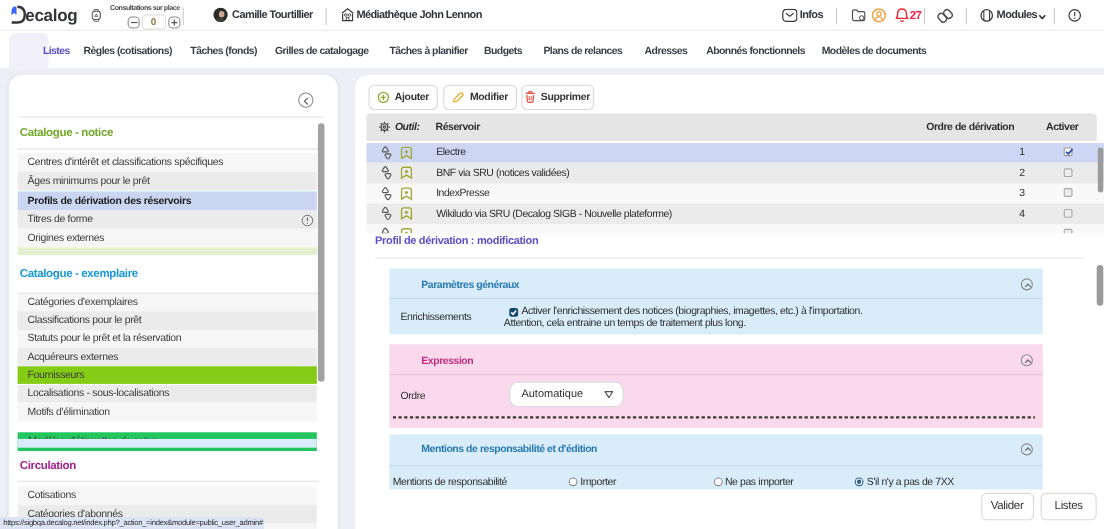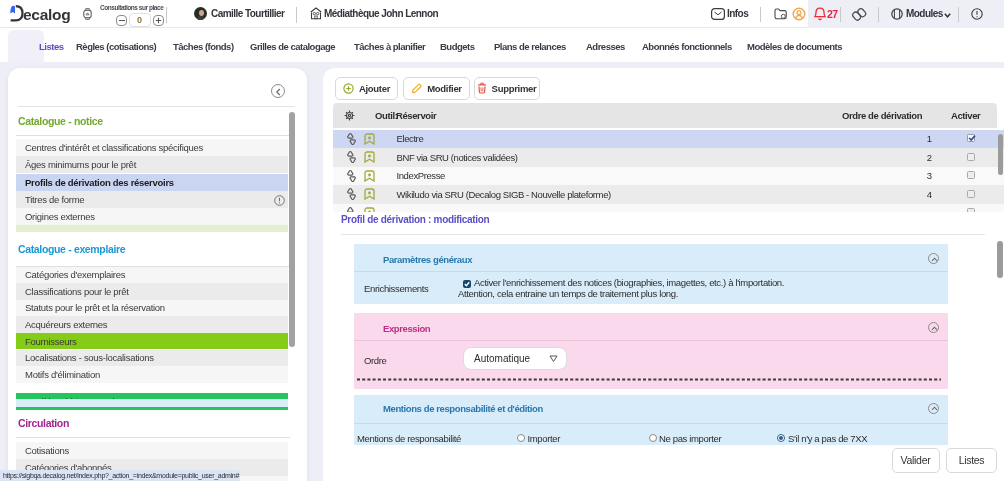--- a/index.html
+++ b/index.html
@@ -1,19 +1,19 @@
 <!DOCTYPE html>
 <html lang="fr"><head>
 <meta charset="utf-8">
 <style>
 * { margin:0; padding:0; box-sizing:border-box; }
 html,body { width:1004px; height:481px; overflow:hidden; }
 body { font-family:"Liberation Sans", sans-serif; background:#edeef6; position:relative; }
 .abs { position:absolute; }
-#topbar { left:0; top:0; width:808px; height:28px; background:#fff; border-bottom:1px solid #e8e8e8;padding-left:48px; }
+#topbar { left:0; top:0; width:1004px; height:28px; background:#fff; border-bottom:1px solid #e8e8e8;padding-left:48px; }
 #nav { left:0; top:28px; width:1004px; height:34px; background:#fff; }
 .navitem { position:absolute; top:0; height:34px; line-height:37px; font-size:9.5px; letter-spacing:-0.5px; font-weight:bold; color:#3a3c46; white-space:nowrap;margin-left:24px; }
 #sidebar { left:8px; top:68px; width:299px; height:413px; background:#fff; border-radius:12px 12px 0 0; box-shadow:0 1px 4px rgba(40,40,80,0.08); }
 #main { left:323px; top:68px; width:681px; height:413px; background:#fff; border-radius:12px 0 0 0; }
 .shead { position:absolute; font-size:10.5px; letter-spacing:-0.35px; font-weight:bold; }
 .srow { position:absolute; left:8px; width:272px; font-size:9.5px; letter-spacing:-0.28px; color:#3a3a3a; overflow:hidden; white-space:nowrap; padding-left:9px; display:flex; align-items:center; }
 .hline { position:absolute; height:1px; background:#e3e3e3; }
 .btn { position:absolute; background:#fff; border:1px solid #d9d9d9; border-radius:5px; display:flex; align-items:center; justify-content:center; font-size:9.5px; letter-spacing:-0.3px; color:#333; font-weight:bold; }
 .sep { position:absolute; width:1px; background:#c9c9c9; }
 .htxt { position:absolute; font-weight:bold; font-size:10px; letter-spacing:-0.55px; color:#33353d; white-space:nowrap; }
@@ -202,21 +202,21 @@
 
   <div class="abs" style="left:10px;top:35px;width:671px;height:108.5px;overflow:hidden;">
     <div class="abs" style="left:0;top:0;width:664px;height:24.5px;background:#e5e5e5;border-radius:4px 4px 0 0;display:flex;align-items:center;font-size:9.5px;letter-spacing:-0.4px;font-weight:bold;color:#2d2d2d;">
       <svg style="margin-left:11px" width="11" height="11" viewBox="0 0 22 22">
           <g stroke="#444" stroke-width="2.2" fill="none">
             <circle cx="11" cy="11" r="6"></circle>
             <circle cx="11" cy="11" r="2.2"></circle>
             <path d="M11 1.2 V4 M11 18 V20.8 M1.2 11 H4 M18 11 H20.8 M4.1 4.1 L6.1 6.1 M15.9 15.9 L17.9 17.9 M17.9 4.1 L15.9 6.1 M6.1 15.9 L4.1 17.9"></path>
           </g>
         </svg>
-      <span style="margin-left:20px;">Outil:</span>
+      <span style="margin-left:4px;font-style:italic;">Outil:</span>
       <span style="position:absolute;left:63px;">Réservoir</span>
       <span style="position:absolute;left:509px;">Ordre de dérivation</span>
       <span style="position:absolute;left:618px;">Activer</span>
     </div>
 
     <div class="trow" style="top:26.5px;height:18.5px;background:#cdd7f3;">
       <svg class="ic1" width="11" height="14" viewBox="0 0 11 14">
           <path d="M3.5 1.9 C3.9 1.3 4.7 1.3 5.1 1.9 L6.8 4.6 C7.2 5.3 6.8 6.1 6 6.1 L2.6 6.1 C1.8 6.1 1.4 5.3 1.8 4.6 Z" fill="none" stroke="#5a5a5a" stroke-width="1.1"></path>
           <path d="M7.5 12.1 C7.1 12.7 6.3 12.7 5.9 12.1 L4.2 9.4 C3.8 8.7 4.2 7.9 5 7.9 L8.4 7.9 C9.2 7.9 9.6 8.7 9.2 9.4 Z" fill="none" stroke="#5a5a5a" stroke-width="1.1"></path>
         </svg>

